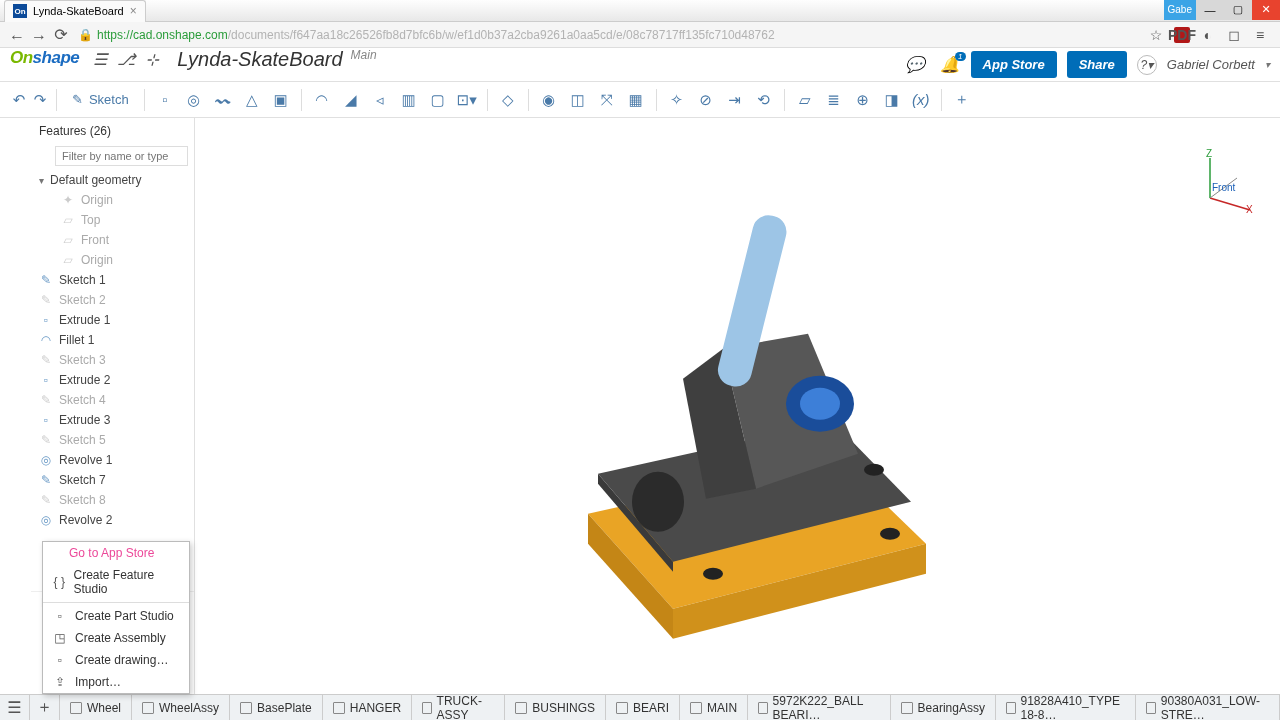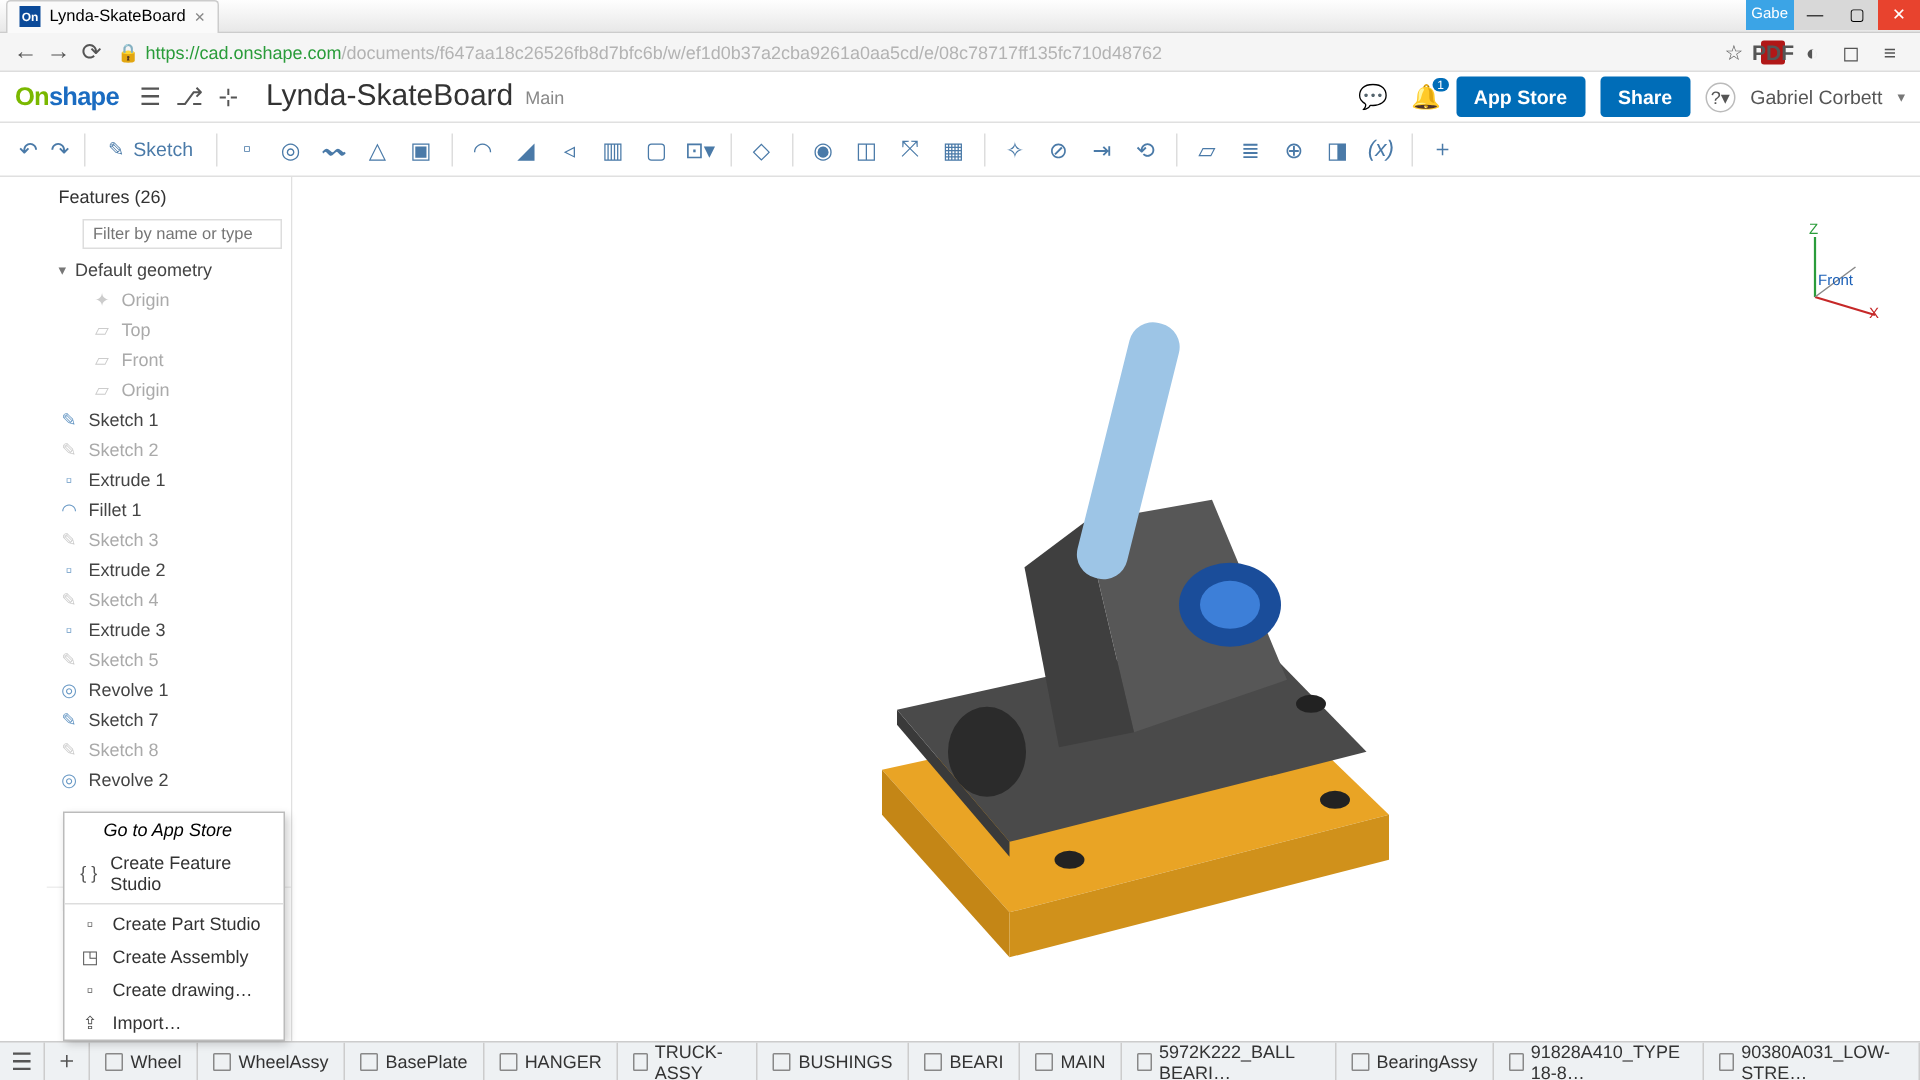--- a/index.html
+++ b/index.html
@@ -21,21 +21,21 @@
     .nav-btn { width: 22px; height: 22px; display: flex; align-items: center; justify-content: center; color: #555; font-size: 16px; cursor: pointer; }
     .url-box { flex: 1; display: flex; align-items: center; font-size: 12px; color: #888; margin-left: 6px; }
     .url-box .lock { color: #2a9c3a; margin-right: 4px; }
     .url-box .secure { color: #2a9c3a; }
     .url-box .rest { color: #b3b3b3; }
     .addr-icons { display: flex; gap: 10px; padding-right: 6px; }
     .addr-icons span { width: 16px; height: 16px; display:flex; align-items:center; justify-content:center; font-size:14px; color:#555;}
     .pdf-badge { background: #b11717; color: #fff; font-size: 9px; padding: 1px 3px; border-radius: 2px; font-weight:bold;}
 
     
-    .app-header { height: 34px; background: #fff; display: flex; align-items: center; padding: 0 10px; border-bottom: 1px solid #e0e0e0; }
+    .app-header { height: 34px; background: #fff; display: flex; padding: 0 10px; border-bottom: 1px solid #e0e0e0; font-style: italic; }
     .logo { font-weight: 700; color: #1b6cc1; font-size: 17px; letter-spacing: -0.5px; margin-right: 10px; }
     .logo .green { color: #7ab800; }
     .hdr-icon { width: 22px; height: 22px; display: flex; align-items: center; justify-content: center; color: #555; font-size: 16px; cursor: pointer; margin-right: 4px; }
     .doc-title { font-size: 20px; color: #333; margin-left: 10px; margin-right: 8px; }
     .doc-sub { font-size: 12px; color: #888; }
     .hdr-spacer { flex: 1; }
     .hdr-right { display: flex; align-items: center; gap: 10px; }
     .btn-blue { background: #006db8; color: #fff; font-size: 13px; font-weight:600; padding: 6px 12px; border-radius: 3px; cursor: pointer; }
     .bell { font-size: 16px; color: #555; position:relative;}
     .bell .dot{ position:absolute; top:-3px; right:-5px; background:#006db8; color:#fff; border-radius:6px; font-size:8px; padding:0 3px;}
@@ -65,21 +65,21 @@
 
     .viewport { flex: 1; background: #fff; position: relative; }
     .axis-gizmo { position: absolute; top: 30px; right: 20px; font-size: 10px; color: #444; }
     .axis-gizmo .z { color:#2a9c3a;}
     .axis-gizmo .x { color:#c62828;}
     .axis-gizmo .front { color:#1a5fb7;}
 
     
     .context-menu { position: absolute; left: 42px; bottom: 26px; width: 148px; background: #fff; border: 1px solid #bbb; box-shadow: 2px 2px 6px rgba(0,0,0,0.2); font-size: 12px; color: #333; }
     .context-menu .item { padding: 4px 10px; display: flex; align-items: center; gap: 8px; cursor: pointer; }
-    .context-menu .item.link { color: #000000; padding-left:26px;font-style:italic;}
+    .context-menu .item.link { color: #ec4899; padding-left:26px;}
     .context-menu hr { border: none; border-top: 1px solid #ddd; margin: 2px 0; }
     .ctx-icon { width: 14px; height: 14px; display:flex; align-items:center; justify-content:center; color:#555; font-size:12px;}
 
     
     .tabstrip { height: 26px; background: #eef1f3; display: flex; align-items: center; border-top: 1px solid #ccc; }
     .tabstrip .tsbtn { width: 30px; height: 26px; display: flex; align-items: center; justify-content: center; color: #555; border-right: 1px solid #ccc; cursor: pointer; }
     .tabstrip .elem { display: flex; align-items: center; padding: 0 10px; height: 26px; font-size: 12px; color: #333; border-right: 1px solid #ccc; gap: 5px; cursor: pointer;}
     .elem .eicon { width:12px; height:12px; border:1px solid #888; border-radius:1px;}
 
     

